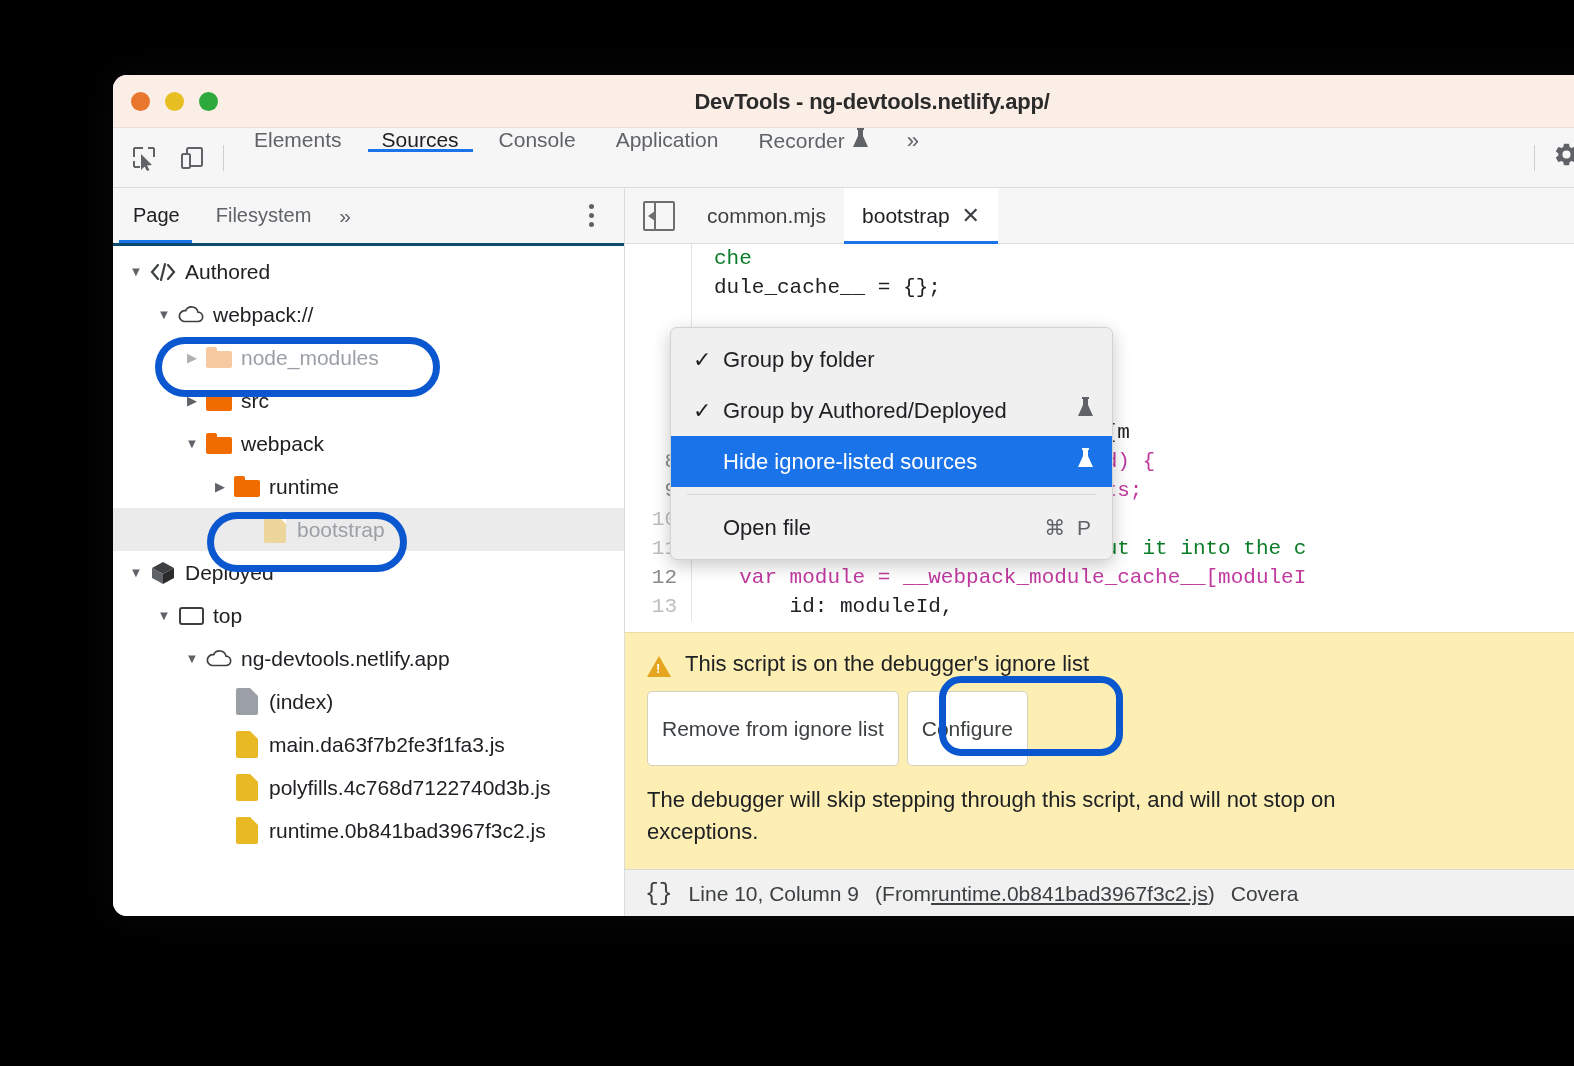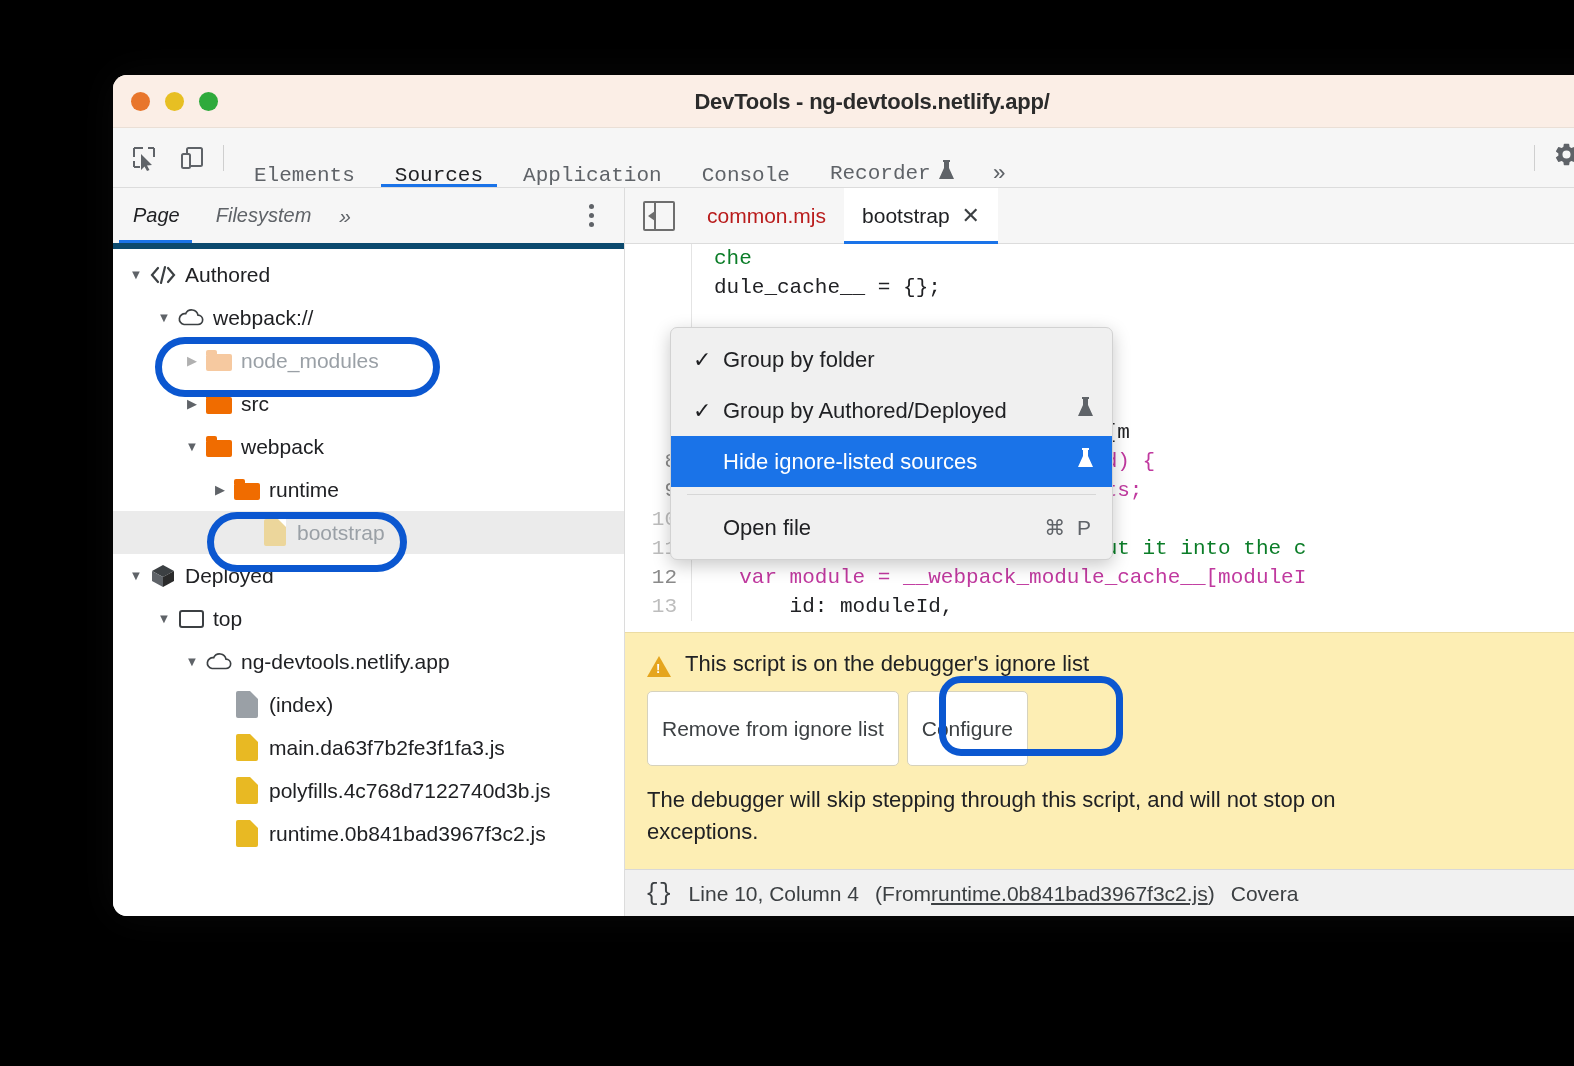--- a/index.html
+++ b/index.html
@@ -57,21 +57,21 @@
   }
   .tb-icon {
     width: 34px; height: 34px;
     margin-left: 14px;
     display: flex; align-items: center; justify-content: center;
     color: #5f6368;
   }
   .tb-sep {
     width: 1px; height: 26px; background: #cfcfcf; margin: 0 10px 0 14px;
   }
-  .panel-tabs { display: flex; align-items: flex-end; height: 100%; font-family: Liberation Mono, monospace; }
+  .panel-tabs { display: flex; align-items: flex-start; height: 100%; }
   .panel-tab {
     position: relative;
     display: flex; align-items: center; gap: 7px;
     padding: 0 20px;
     font-size: 21px; color: #5f6368;
     white-space: nowrap;
   }
   .panel-tab.active { color: #202124; }
   .panel-tab.active::after {
     content: ""; position: absolute; left: 6px; right: 6px; bottom: 0;
@@ -90,24 +90,23 @@
   
   .navigator {
     width: 511px;
     display: flex; flex-direction: column;
     border-right: 1px solid #dcdcdc;
     background: #fff;
   }
   .nav-toolbar {
     height: 55px;
     background: #f6f6f6;
-    border-bottom: 6px solid #0c4a6e;
+    border-bottom: 3px solid #0c4a6e;
     display: flex; align-items: center;
     position: relative;
-    font-style: italic;
   }
   .nav-tab {
     position: relative; height: 100%;
     display: flex; align-items: center;
     padding: 0 18px;
     font-size: 20px; color: #5f6368;
   }
   .nav-tab:first-child { padding-left: 20px; }
   .nav-tab.active { color: #202124; }
   .nav-tab.active::after {
@@ -174,21 +173,21 @@
   .panelicon::after {
     content:""; position:absolute; left: 3px; top: 50%; transform: translateY(-50%);
     width:0;height:0; border-top:5px solid transparent; border-bottom:5px solid transparent; border-right:7px solid #6e6e6e;
   }
   .panelicon.rev::before { content:""; width:100%; border-right:none; }
   .panelicon.rev .inner { position:absolute; right:0; top:0; bottom:0; width:9px; border-left:2px solid #6e6e6e; }
   .panelicon.rev::after { left: auto; right: 10px; }
 
   .ftab {
     position: relative; display: flex; align-items: center; gap: 12px;
-    padding: 0 18px; font-size: 21px; color: #b91c1c;
+    padding: 0 18px; font-size: 21px; color: #404040;
   }
   .ftab.active { color: #202124; background: #ffffff; }
   .ftab.active::after {
     content:""; position: absolute; left: 0; right: 0; bottom: -1px; height: 3px; background:#1a73e8;
   }
   .ftab .x { font-size: 22px; color: #3c4043; }
 
   .code {
     flex: 1; position: relative; overflow: hidden;
     font-family: "Liberation Mono", "DejaVu Sans Mono", monospace;
@@ -306,24 +305,24 @@
       <div class="tb-sep"></div>
 
       <div class="panel-tabs">
         <div class="panel-tab">
           <span>Elements</span>
         </div>
         <div class="panel-tab active">
           <span>Sources</span>
         </div>
         <div class="panel-tab">
+          <span>Console</span>
+        </div>
+        <div class="panel-tab">
           <span>Application</span>
-        </div>
-        <div class="panel-tab">
-          <span>Console</span>
         </div>
         <div class="panel-tab">
           <span>Recorder</span>
           <span>
             <svg width="17" height="21" viewBox="0 0 17 21">
                 <path d="M6 1 h5 v7 l5 11 H1 l5 -11 Z" fill="#5f6368"></path>
                 <path d="M5 1h7" stroke="#5f6368" stroke-width="2"></path>
               </svg>
           </span>
         </div>
@@ -602,21 +601,21 @@
           <div class="btnrow">
             <button class="ibtn">Remove from ignore list</button>
             <button class="ibtn">Configure</button>
           </div>
           <div class="infotext">The debugger will skip stepping through this script, and will not stop on exceptions.</div>
           <div class="info-x">✕</div>
         </div>
 
         <div class="statusbar">
           <span class="curly">{}</span>
-          <span>Line 10, Column 4</span>
+          <span>Line 10, Column 9</span>
           <span style="display:flex;align-items:center;">
             <span>(From </span>
             <a href="#">runtime.0b841bad3967f3c2.js</a>
             <span>)</span>
           </span>
           <span>Covera</span>
         </div>
       </div>
     </div>
 

